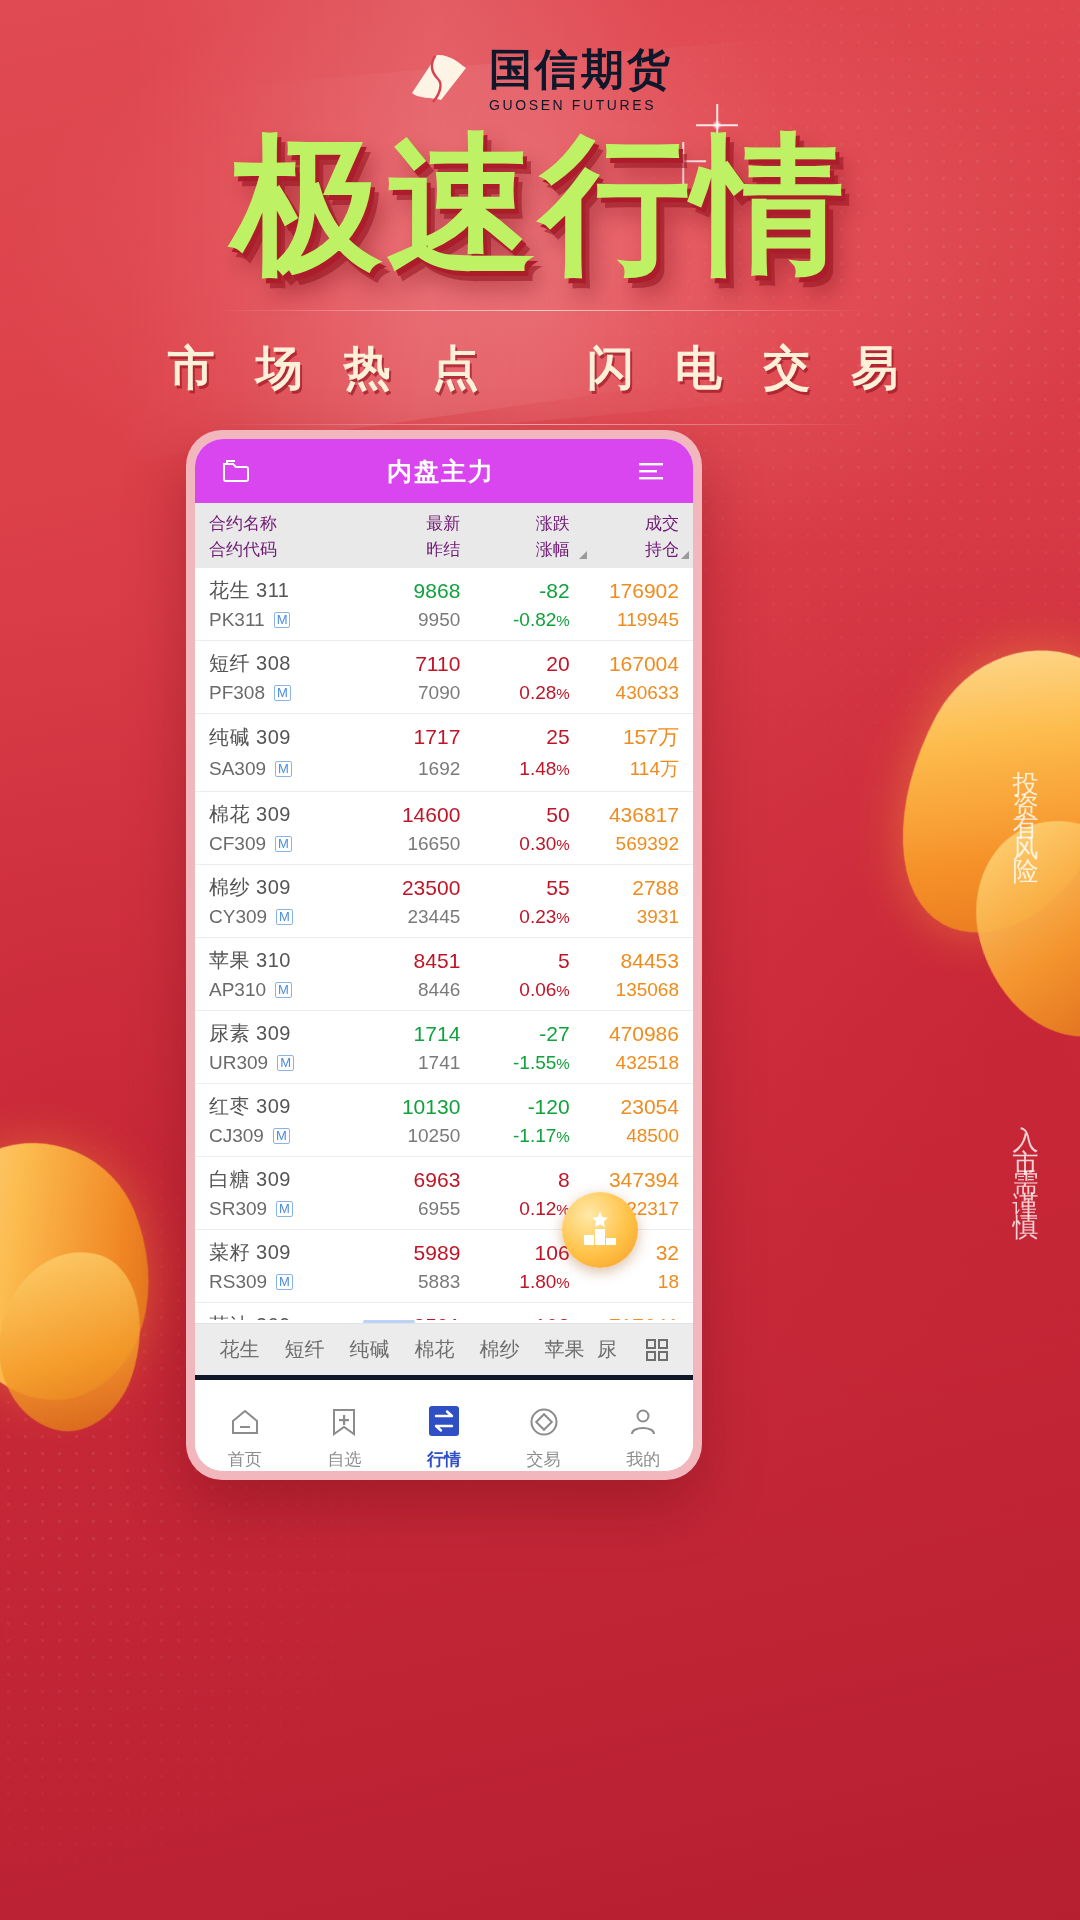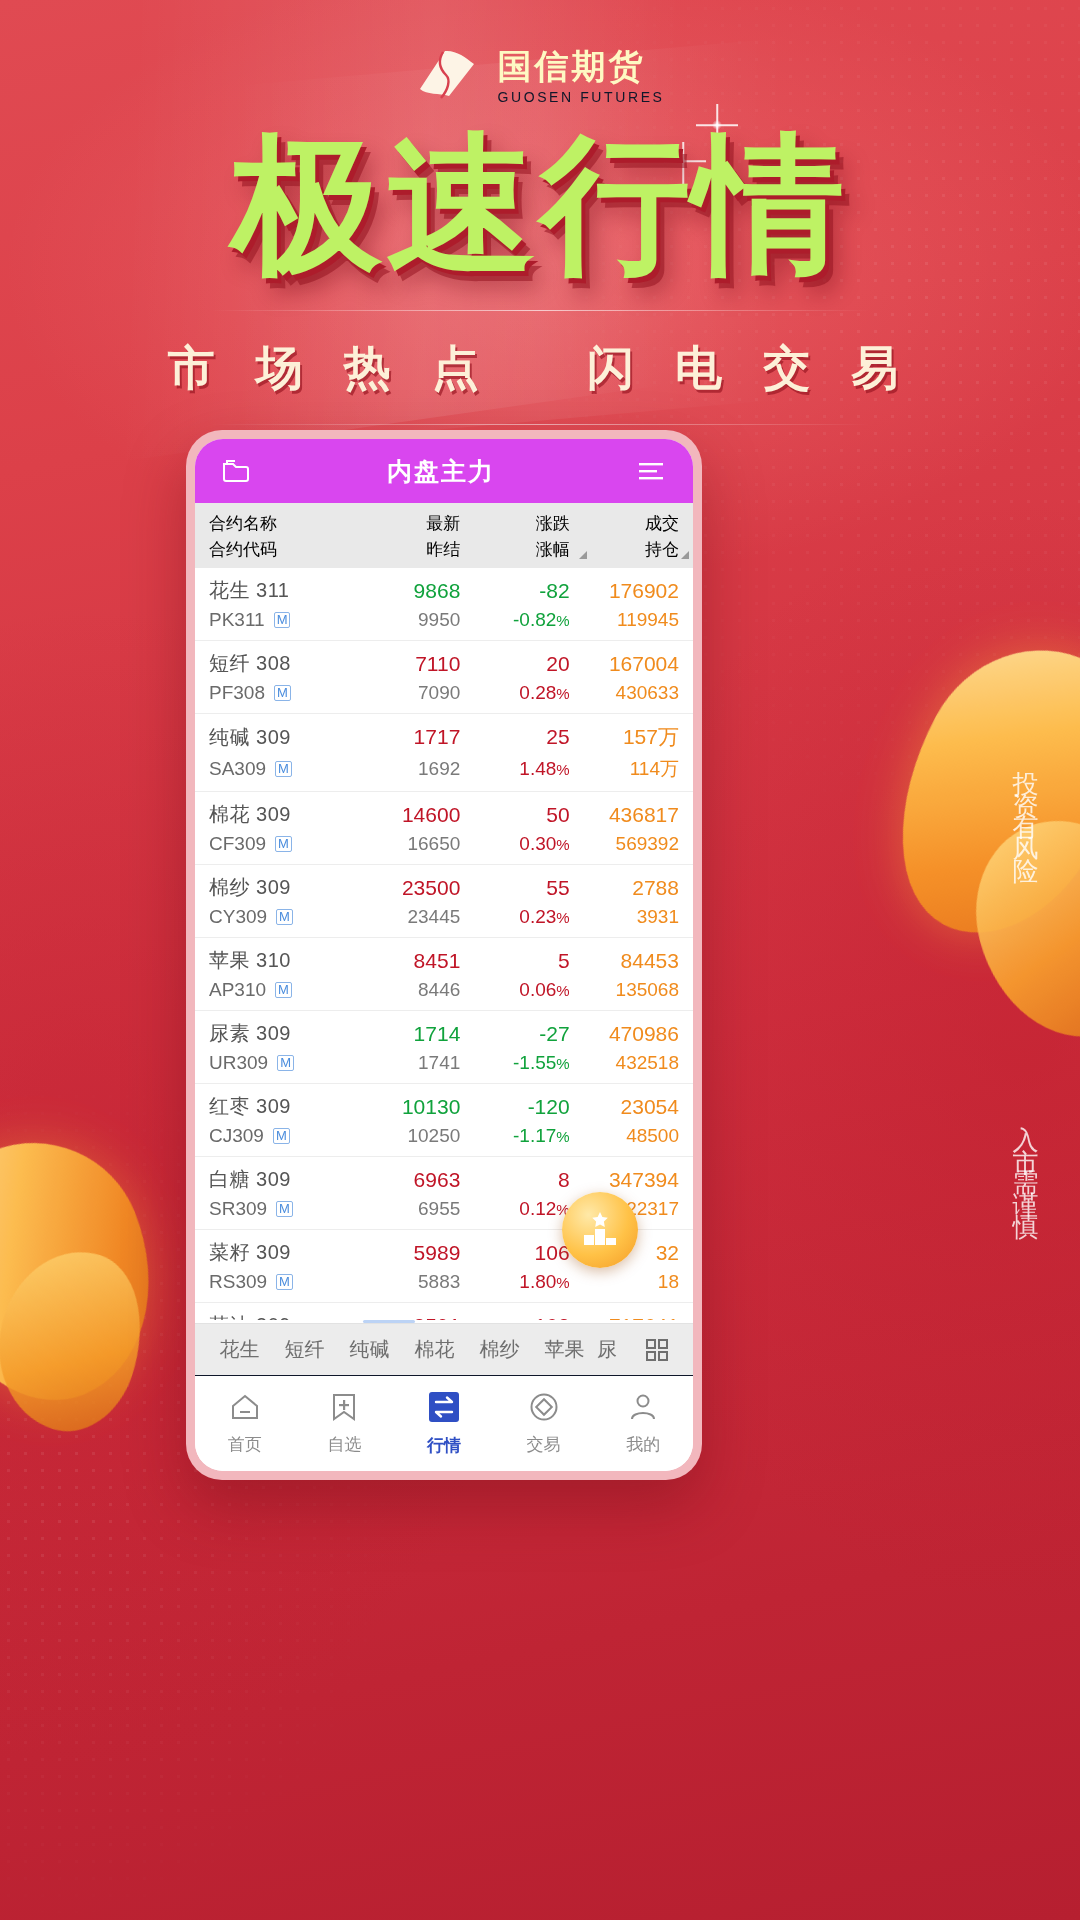--- a/index.html
+++ b/index.html
@@ -88,21 +88,21 @@
 
   
   .logo-row {
     position:absolute; top:48px; left:0; right:0;
     display:flex; align-items:center; justify-content:center; gap:16px;
     z-index:5;
   }
   .logo-mark { width:66px; height:56px; }
   .logo-text { display:flex; flex-direction:column; line-height:1; }
   .logo-cn {
-    font-size:34px; font-weight:bold; color:#fef9c3;
+    font-size:43px; font-weight:bold; color:#0f172a;
     letter-spacing:3px;
   }
   .logo-en {
     font-size:14px; font-weight:normal; color:#0f172a;
     letter-spacing:2.6px; margin-top:7px;
   }
 
   
   .hero {
     position:absolute; top:120px; left:0; right:0;
@@ -175,21 +175,21 @@
     flex:1; text-align:center;
     color:#fff; font-size:25px; font-weight:bold; letter-spacing:2px;
     margin-left:-6px;
   }
   .icon-btn { width:40px; display:flex; align-items:center; justify-content:center; }
 
   
   .thead { background:#e9e9e9; flex:0 0 auto; padding:7px 0 6px; }
   .trow { display:flex; align-items:center; padding:0 14px; }
   .thead .trow { height:26px; }
-  .th { font-size:17px; color:#000000; }
+  .th { font-size:17px; color:#701a75; }
   .c1 { flex:0 0 150px; text-align:left; }
   .c2 { flex:1; text-align:right; padding-right:8px; }
   .c3 { flex:1; text-align:right; padding-right:8px; position:relative; }
   .c4 { flex:1; text-align:right; }
   .sort-caret {
     position:absolute; right:-9px; bottom:2px;
     width:0; height:0;
     border-left:8px solid transparent;
     border-bottom:8px solid #9a9a9a;
   }
@@ -241,21 +241,21 @@
     font-size:20px; color:#6f6f6f; white-space:nowrap;
   }
   .chip.cut { overflow:hidden; flex:0 0 36px; text-align:left; }
   .chip-grid {
     flex:0 0 48px; display:flex; align-items:center; justify-content:center;
   }
 
   
   .navbar {
     background:#fff; height:96px; flex:0 0 auto;
-    display:flex; align-items:center; border-top:1px solid #0f172a;
+    display:flex; align-items:flex-end; border-top:5px solid #0f172a;
   }
   .nav-item {
     flex:1; display:flex; flex-direction:column;
     align-items:center; justify-content:center; gap:7px;
   }
   .nav-label { font-size:17px; color:#8c8c8c; }
   .nav-item.active .nav-label { color:#2f4fc4; font-weight:bold; }
 
   
   .scroll-hint {

